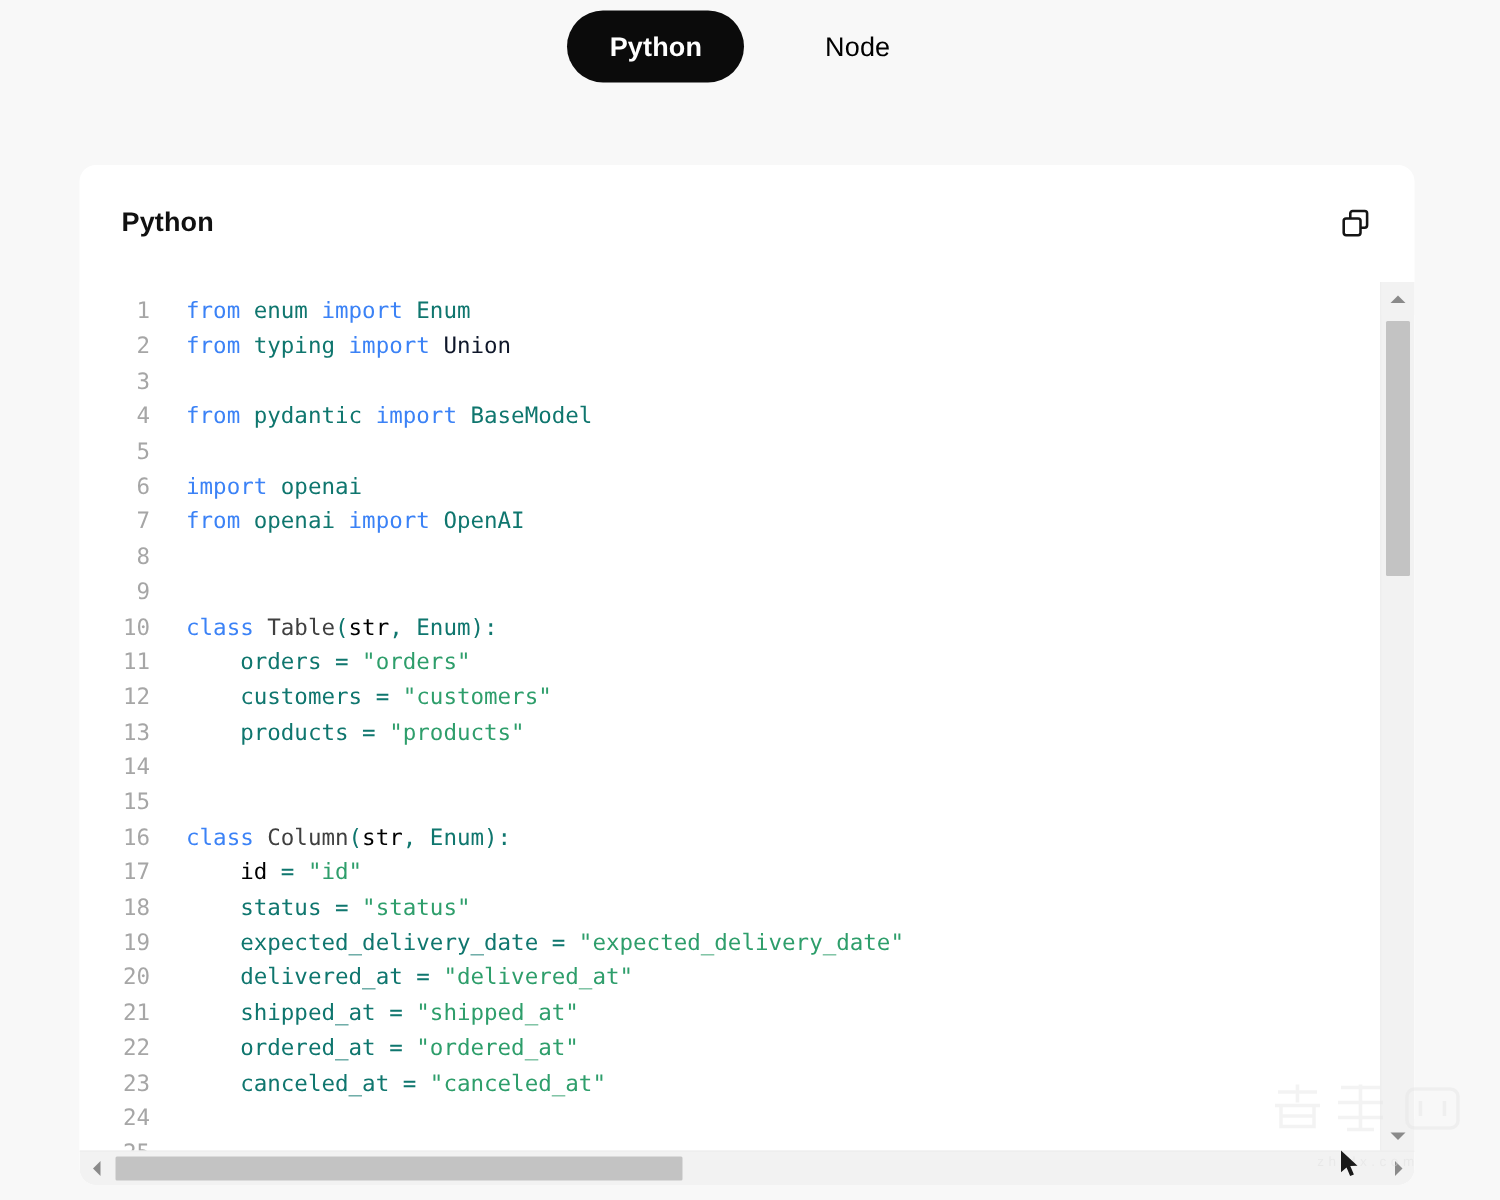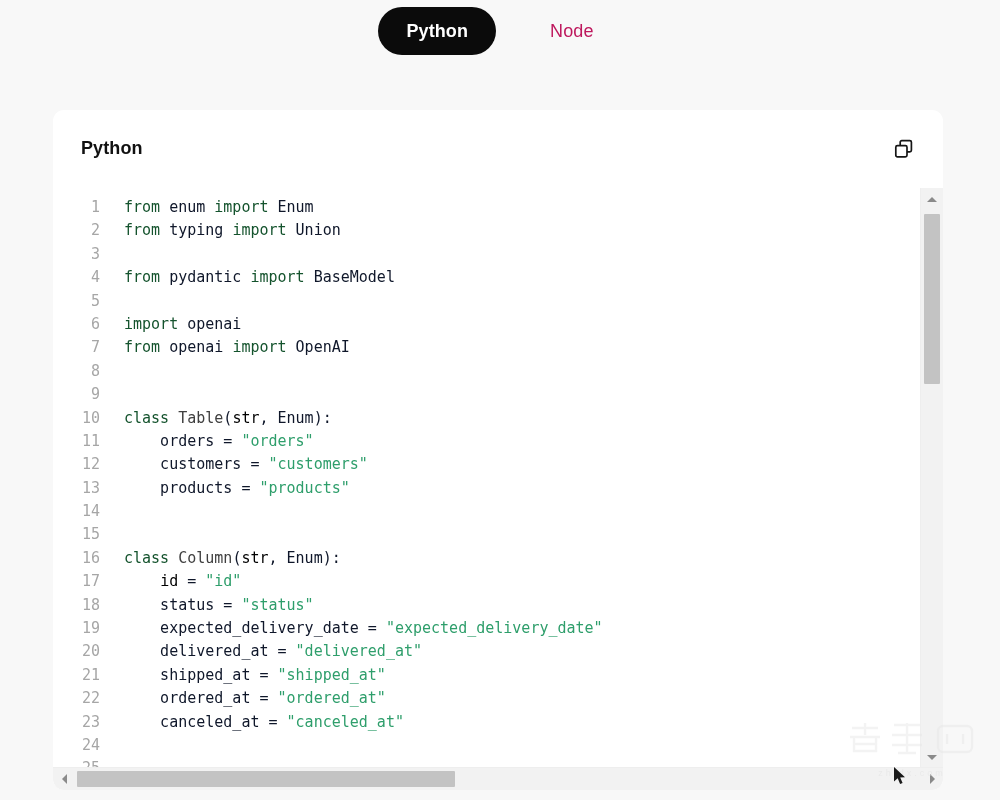--- a/index.html
+++ b/index.html
@@ -11,21 +11,21 @@
   }
   #root { position: relative; width: 1000px; height: 800px; background: #f8f8f8; border-radius: 32px; }
 
   
   .tabbar {
     position: absolute; left: 0; top: 0; width: 1000px; height: 62px;
     display: flex; align-items: center; justify-content: center; gap: 26px;
   }
   .tab {
     font-size: 18px; line-height: 1;
-    color: #be185d;
+    color: #000000;
     padding: 15px 28px;
     border-radius: 999px;
     background: transparent;
     border: none;
     cursor: pointer;
     font-family: "Liberation Sans", sans-serif;
     letter-spacing: .1px;
   }
   .tab.active { background: #0b0b0b; color: #ffffff; font-weight: 700; }
 
@@ -78,26 +78,26 @@
     color: #a6a6a6;
     padding-right: 0;
     user-select: none;
     font-family: "DejaVu Sans Mono", "Liberation Mono", monospace;
   }
   .lc {
     padding-left: 24px;
     color: #1f1f1f;
     font-family: "DejaVu Sans Mono", "Liberation Mono", monospace;
   }
-  .kw   { color: #14532d; }
+  .kw   { color: #3b82f6; }
   .bi   { color: #000000; }
   .cls  { color: #404040; }
   .str  { color: #2e9e6b; }
   .typ  { color: #0f172a; }
-  .pl   { color: #0f172a; }
+  .pl   { color: #0f766e; }
 
   
   .vsb {
     position: absolute; right: 0; top: 78px;
     width: 22px; height: 580px;
     background: #f2f2f2;
     border-left: 1px solid #eeeeee;
   }
   .vsb-btn {
     position: absolute; left: 0; width: 22px; height: 22px;

